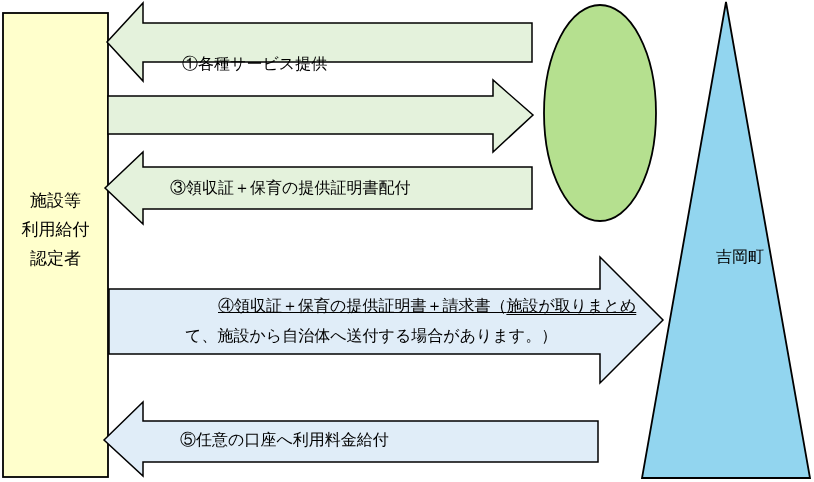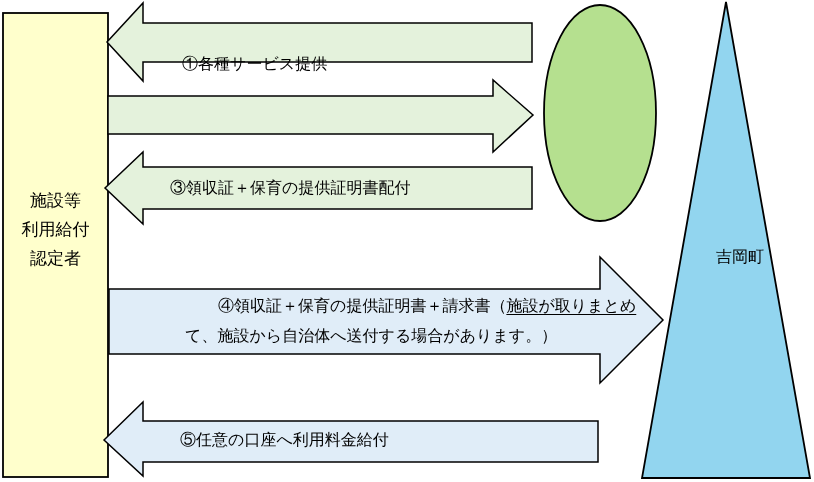--- a/index.html
+++ b/index.html
@@ -31,21 +31,21 @@
     color: #000000;
   }
   .arrow4-label {
     position: absolute;
     left: 185px; top: 291px;
     width: 470px;
     font-size: 16px;
     line-height: 30px;
     color: #000000;
   }
-  .arrow4-line1 { margin-left: 33px; white-space: nowrap; }
+  .arrow4-line1 { margin-left: 33px; white-space: nowrap; text-decoration: underline; }
   .arrow4-line2 { white-space: nowrap; }
   .u { text-decoration: underline; text-underline-offset: 3px; }
 </style>
 </head>
 <body>
 
 <div class="stage">
 
   <svg width="814" height="482" viewBox="0 0 814 482">
 

